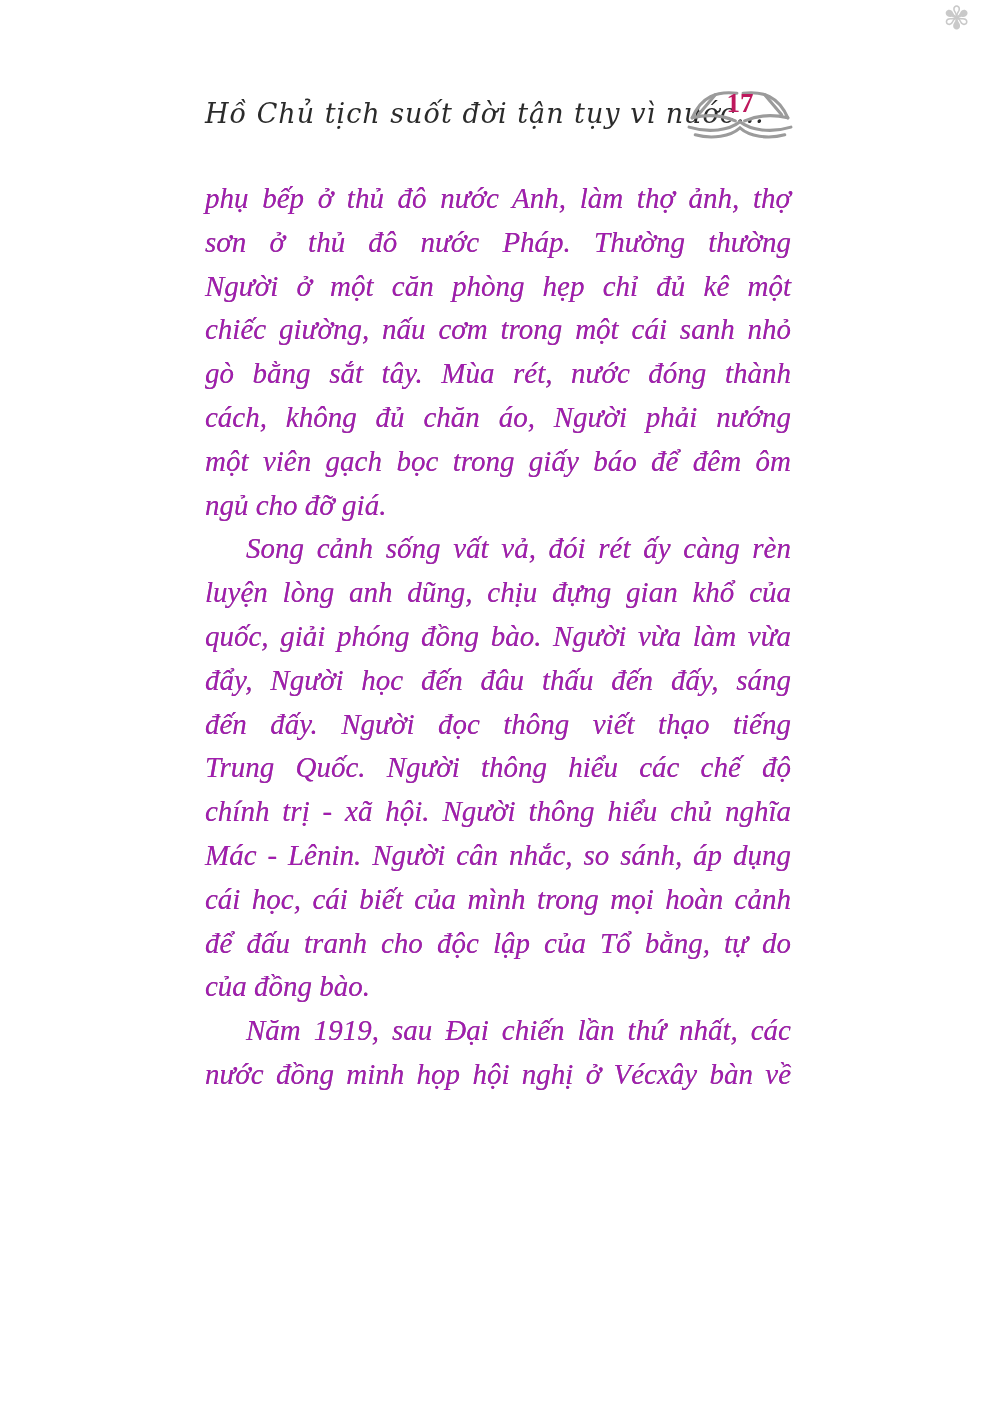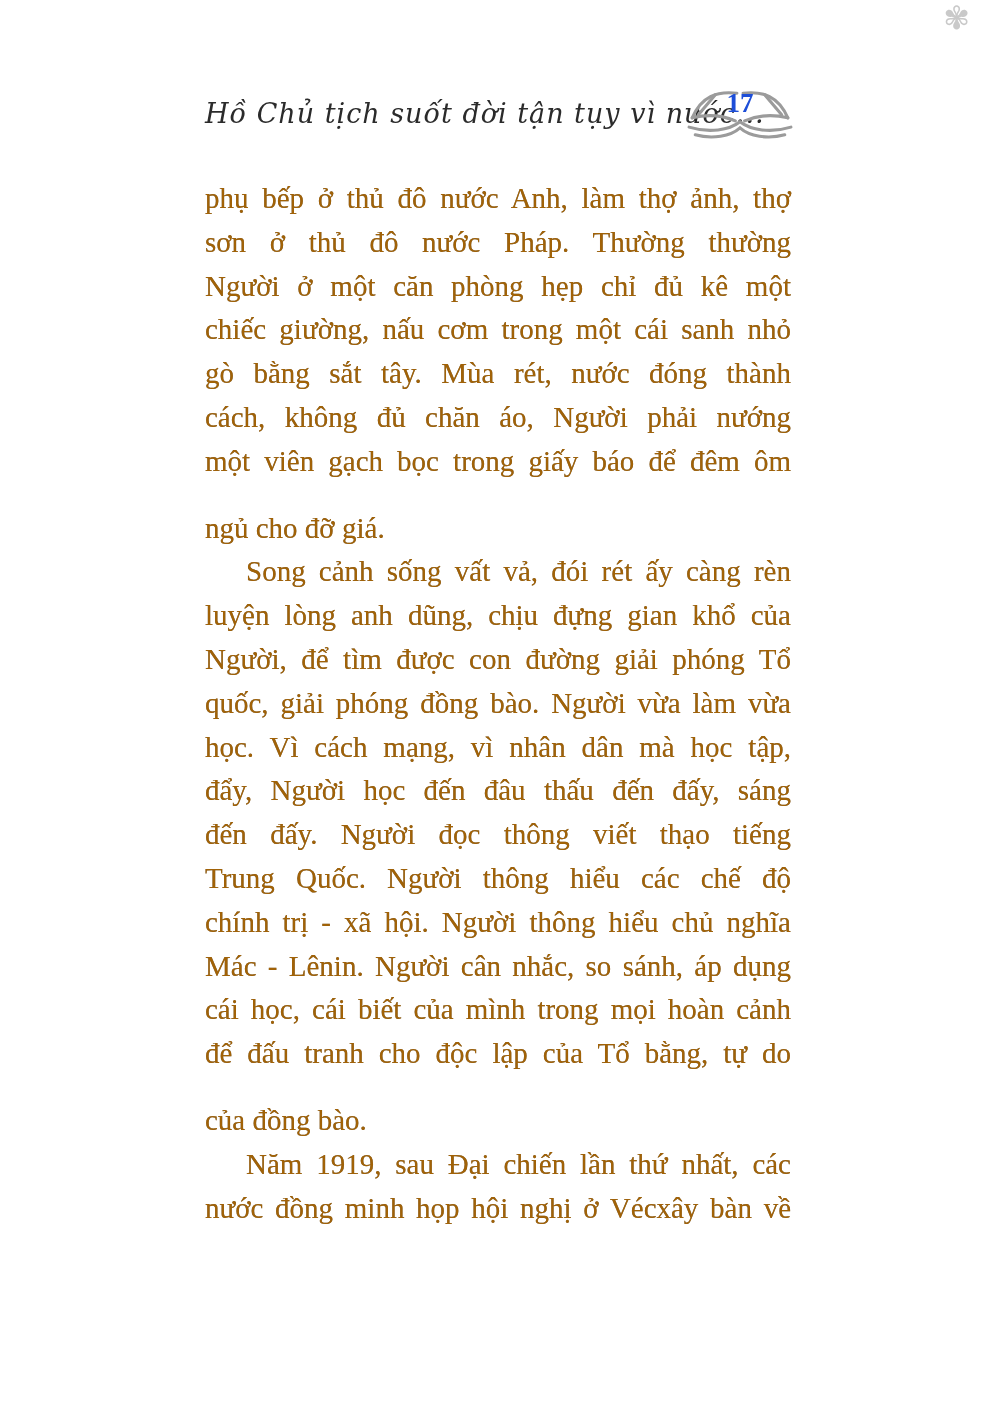--- a/index.html
+++ b/index.html
@@ -60,42 +60,42 @@
   }
   .pageno {
     position: absolute;
     left: 0;
     top: 8px;
     width: 108px;
     text-align: center;
     font-family: "Liberation Serif", serif;
     font-weight: bold;
     font-size: 27px;
-    color: #1d4ed8;
+    color: #be185d;
   }
   .body-text {
     position: absolute;
     left: 205px;
     top: 177px;
     width: 586px;
     font-size: 29px;
     line-height: 43.8px;
-    color: #a16207;
+    color: #a21caf;
     text-shadow: 0 0 0.5px rgba(30,30,30,0.55);
+    font-style: italic;
   }
   .paragraph { margin: 0; }
   .line {
     text-align: justify;
     text-align-last: justify;
     white-space: normal;
   }
   .line.last {
     text-align: left;
     text-align-last: left;
-    margin-top: 23px;
   }
   .line.indent {
     text-indent: 41px;
   }
 </style>
 </head>
 <body>
 
 <div class="page">
 
@@ -131,23 +131,21 @@
         <div class="line">Người ở một căn phòng hẹp chỉ đủ kê một</div>
         <div class="line">chiếc giường, nấu cơm trong một cái sanh nhỏ</div>
         <div class="line">gò bằng sắt tây. Mùa rét, nước đóng thành</div>
         <div class="line">cách, không đủ chăn áo, Người phải nướng</div>
         <div class="line">một viên gạch bọc trong giấy báo để đêm ôm</div>
         <div class="line last">ngủ cho đỡ giá.</div>
       </div>
       <div class="paragraph">
         <div class="line indent">Song cảnh sống vất vả, đói rét ấy càng rèn</div>
         <div class="line">luyện lòng anh dũng, chịu đựng gian khổ của</div>
-        <div class="line">Người, để tìm được con đường giải phóng Tổ</div>
         <div class="line">quốc, giải phóng đồng bào. Người vừa làm vừa</div>
-        <div class="line">học. Vì cách mạng, vì nhân dân mà học tập,</div>
         <div class="line">đẩy, Người học đến đâu thấu đến đấy, sáng</div>
         <div class="line">đến đấy. Người đọc thông viết thạo tiếng</div>
         <div class="line">Trung Quốc. Người thông hiểu các chế độ</div>
         <div class="line">chính trị - xã hội. Người thông hiểu chủ nghĩa</div>
         <div class="line">Mác - Lênin. Người cân nhắc, so sánh, áp dụng</div>
         <div class="line">cái học, cái biết của mình trong mọi hoàn cảnh</div>
         <div class="line">để đấu tranh cho độc lập của Tổ bằng, tự do</div>
         <div class="line last">của đồng bào.</div>
       </div>
       <div class="paragraph">

